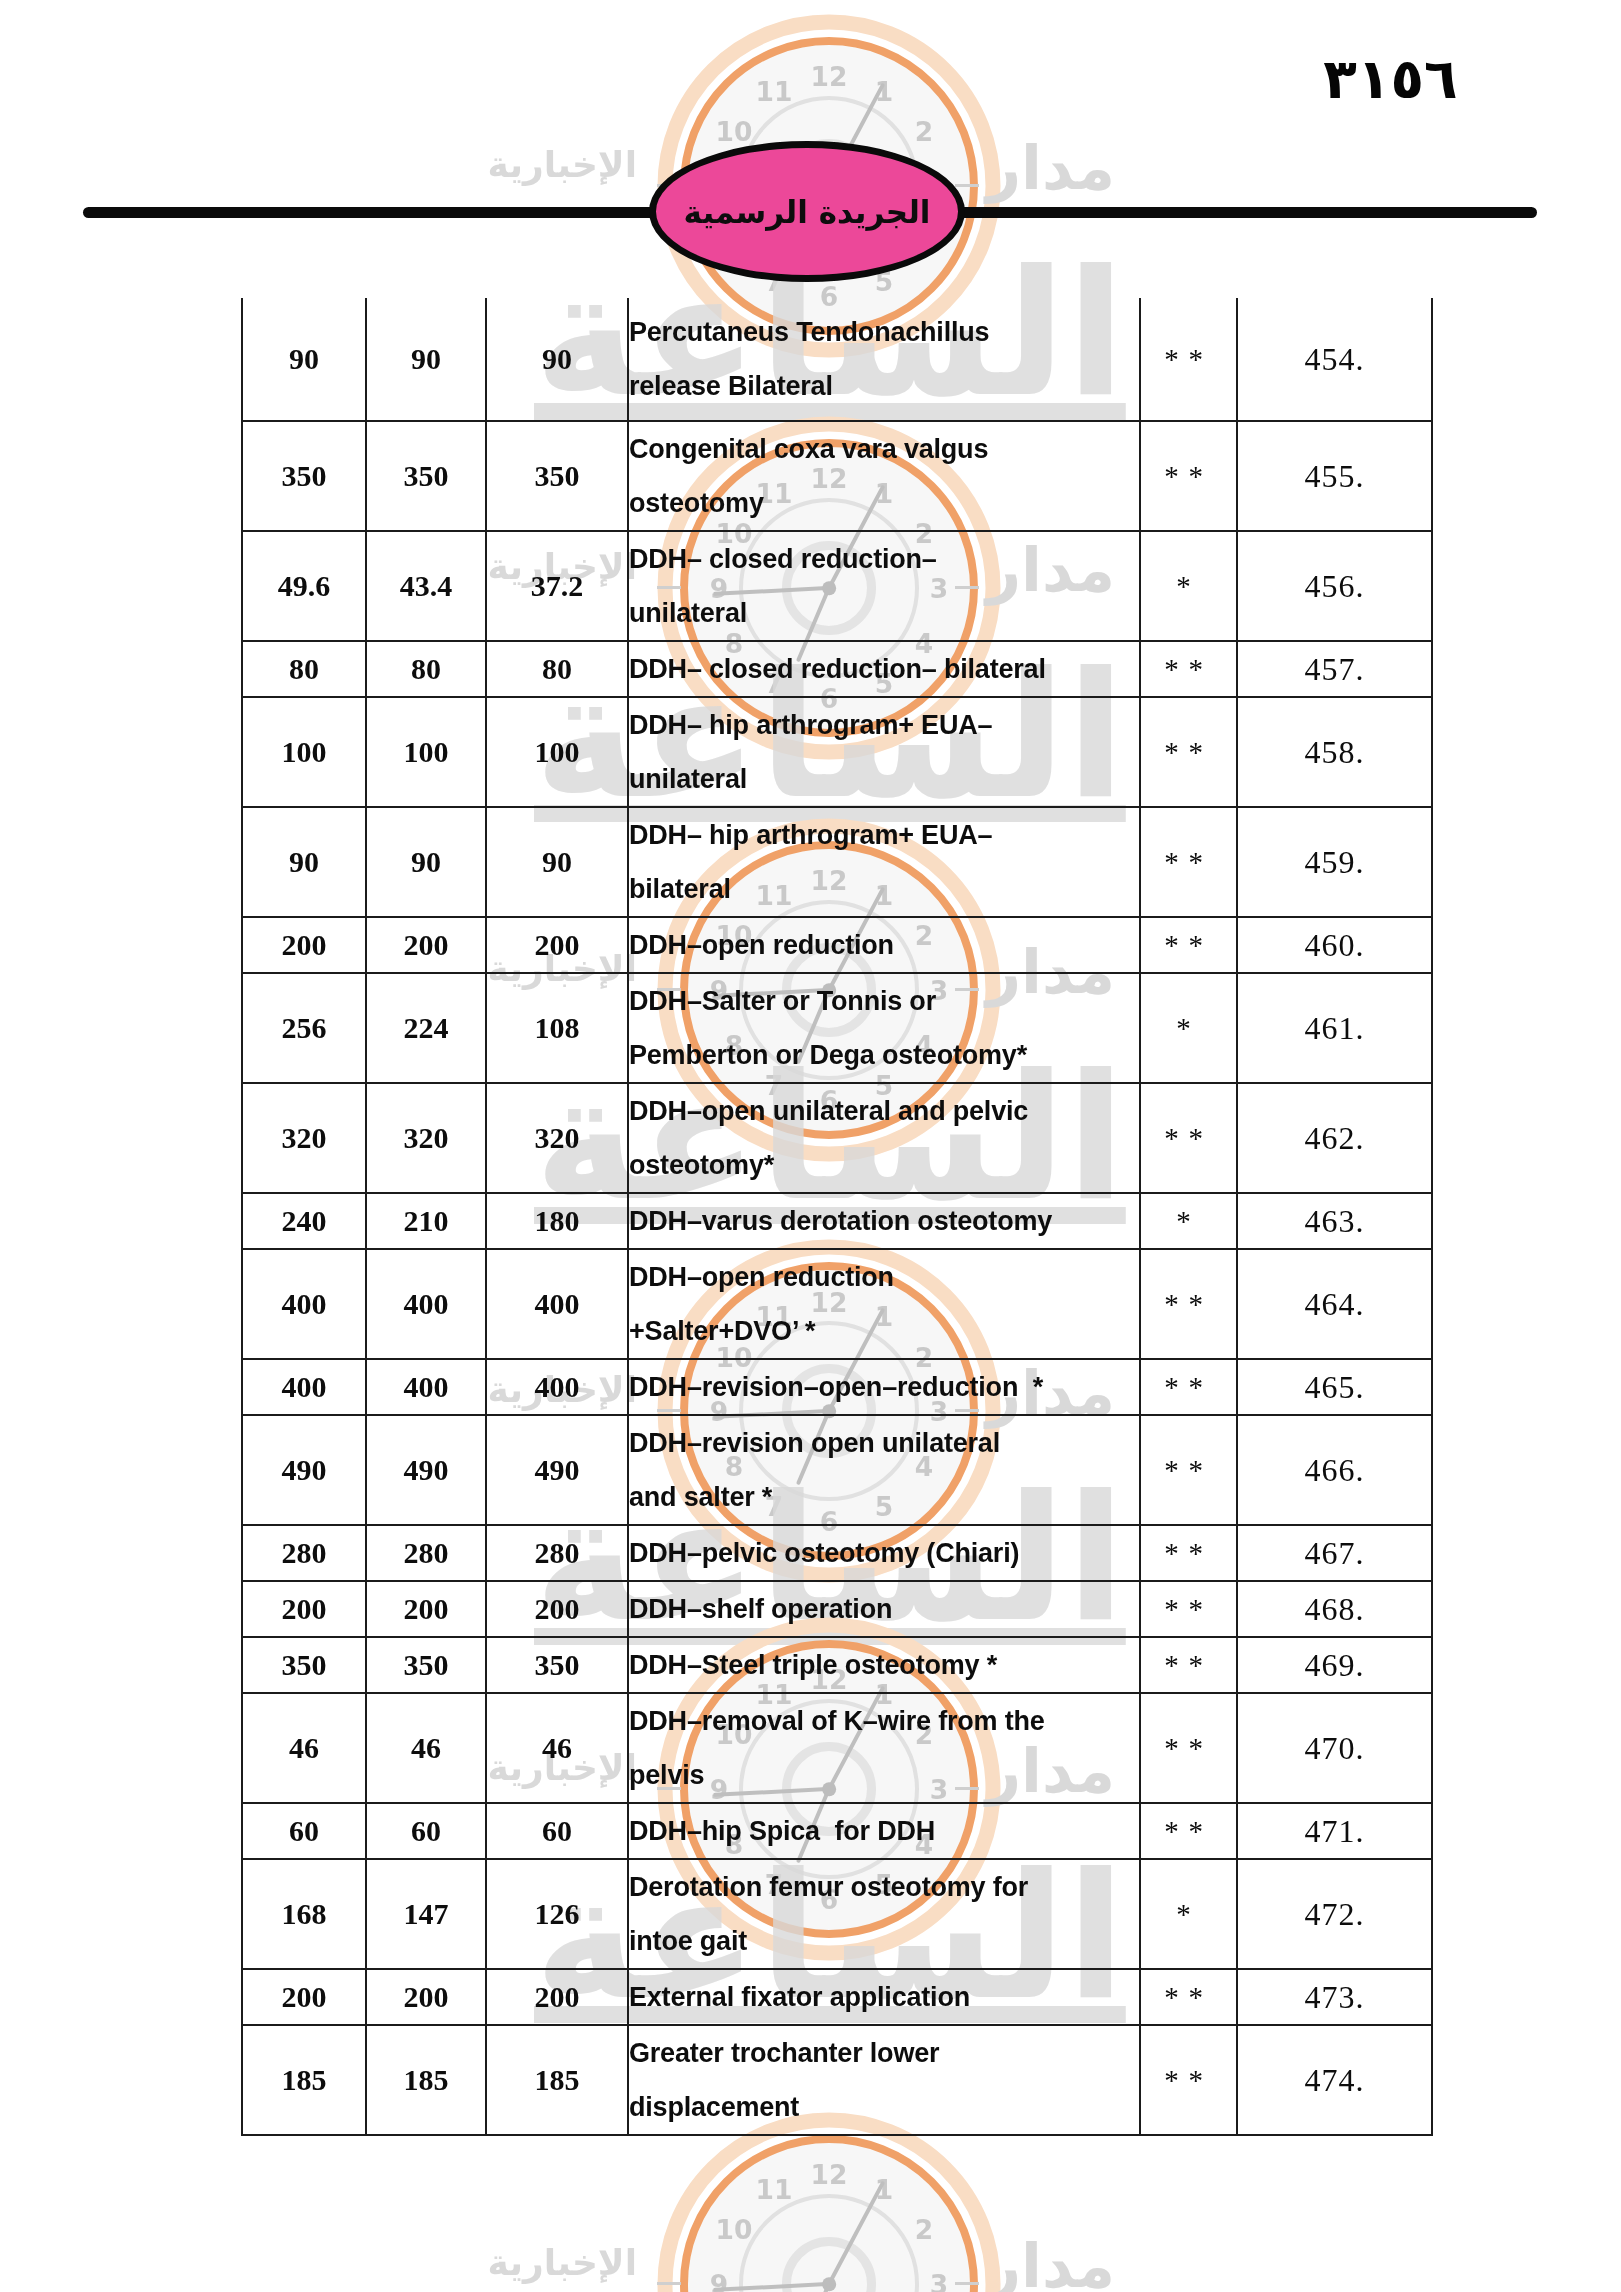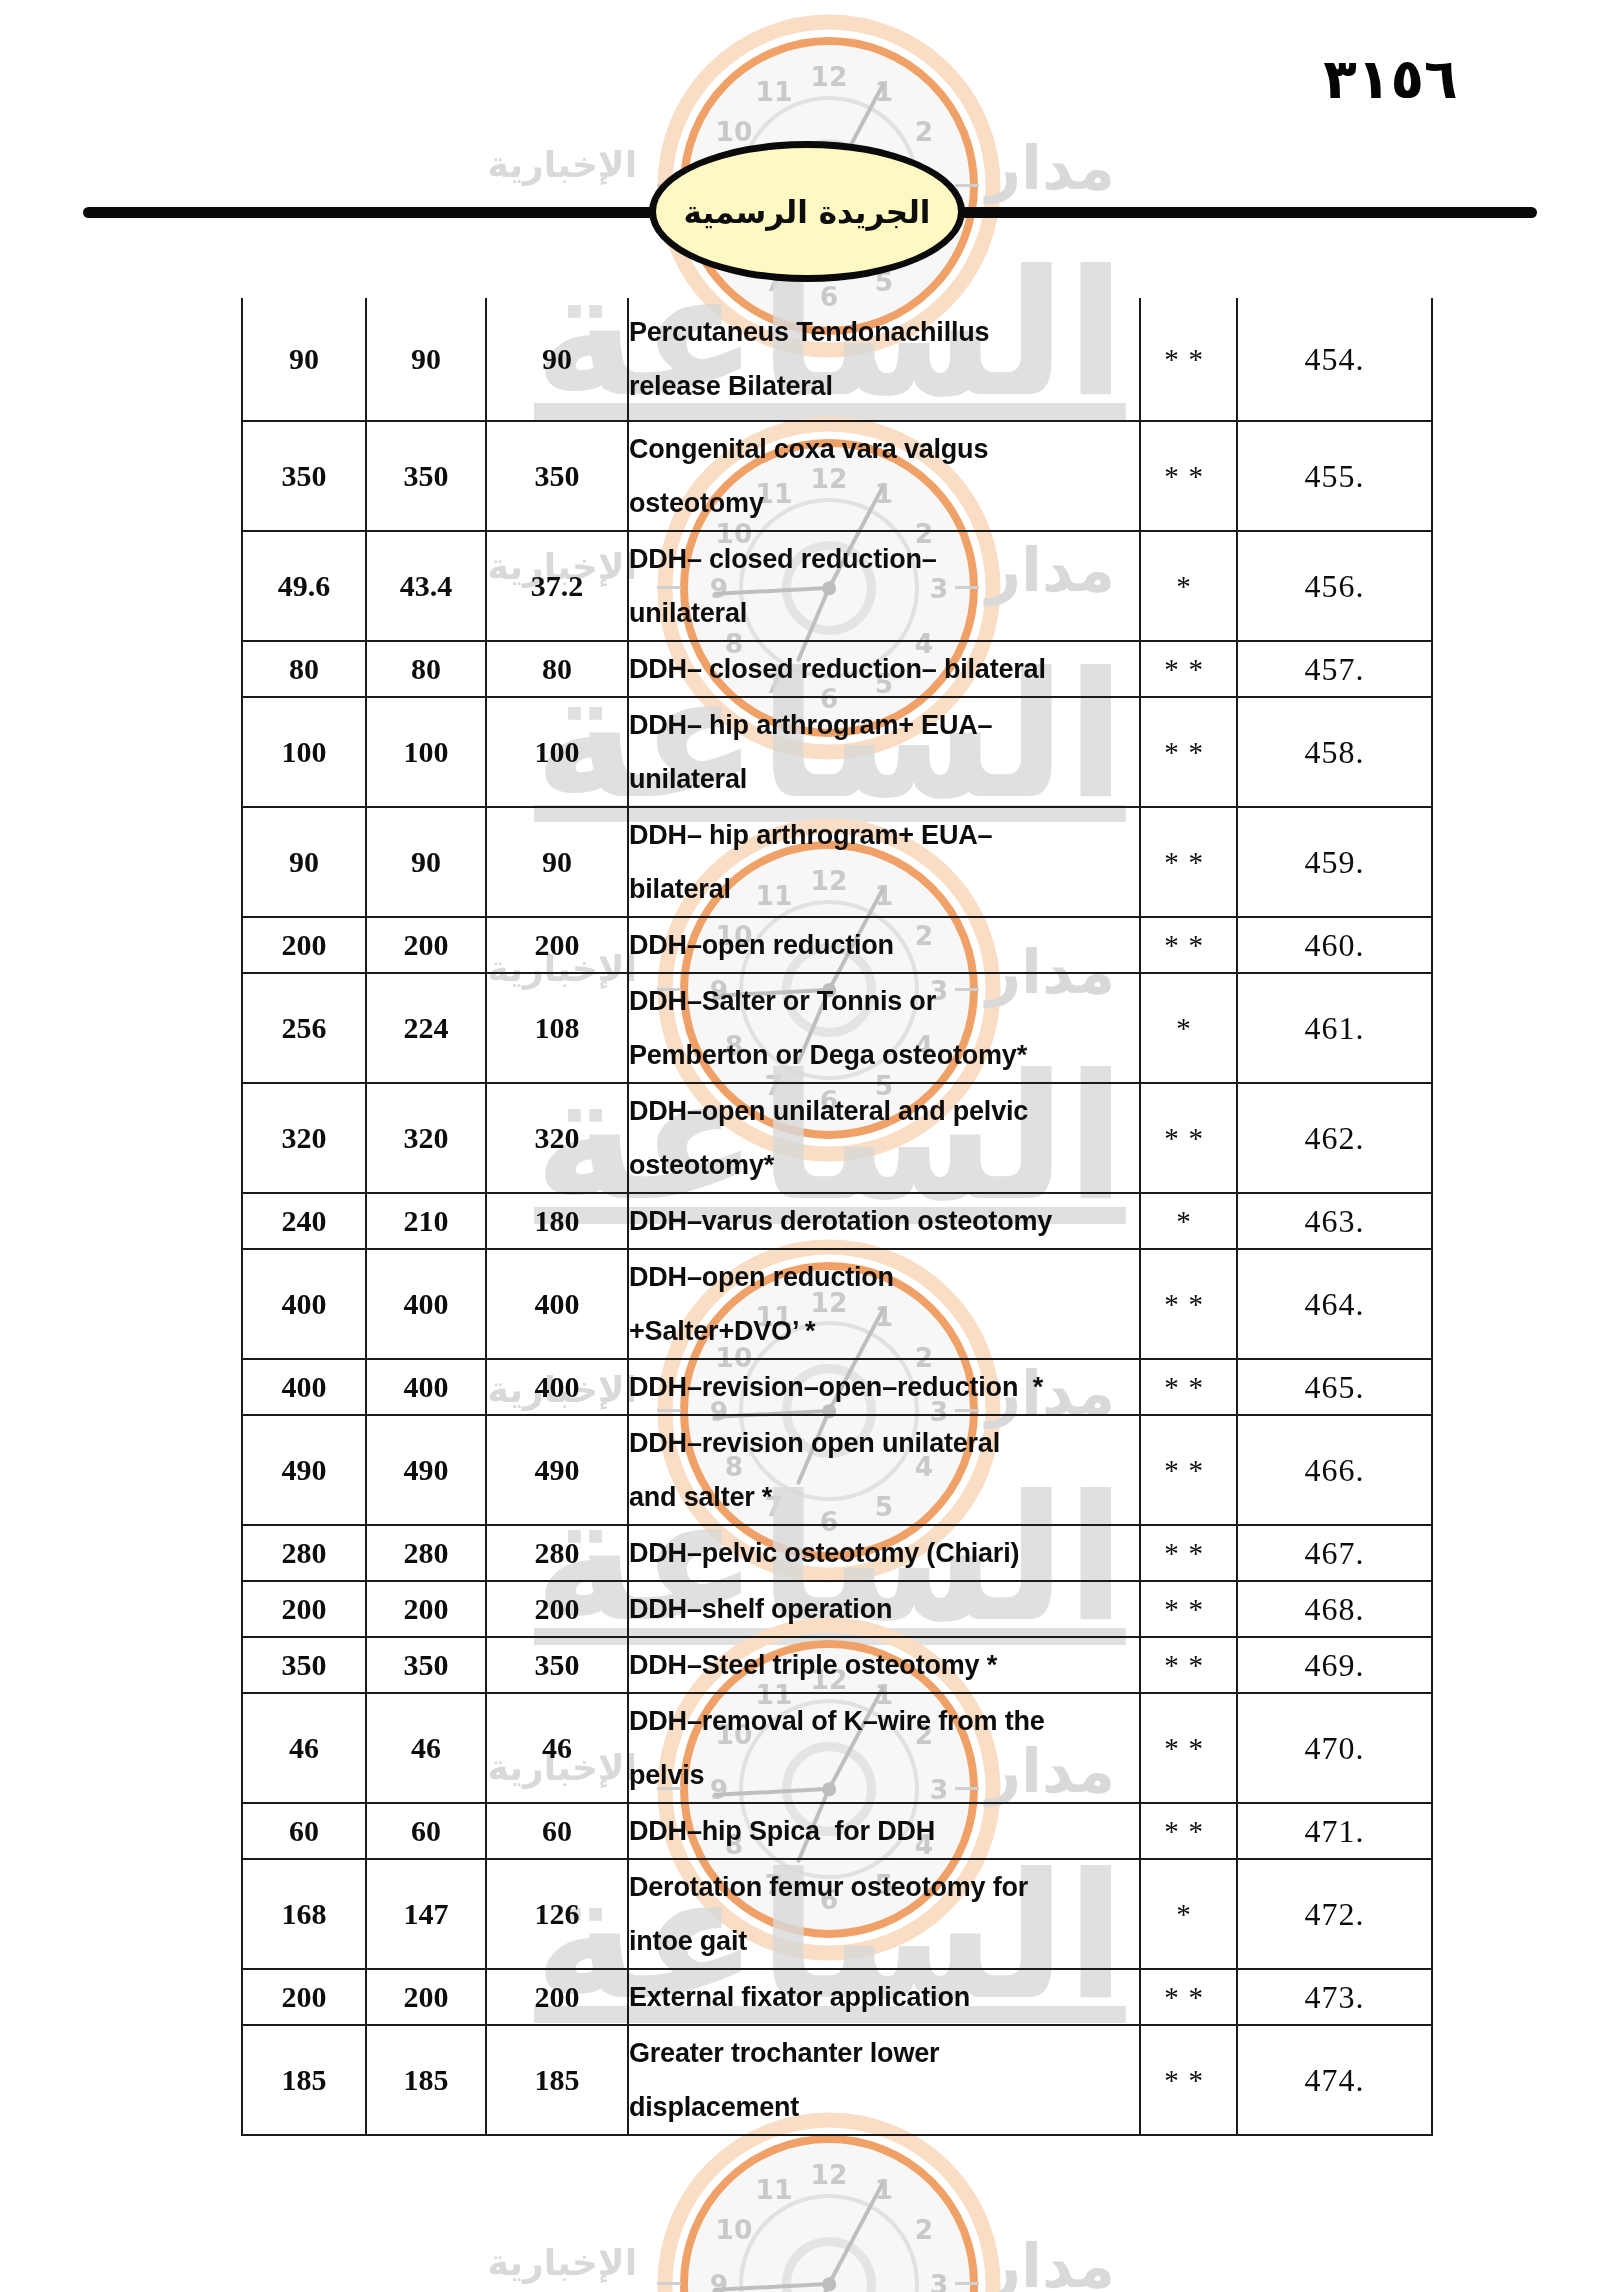--- a/index.html
+++ b/index.html
@@ -27,21 +27,21 @@
   .wm-right { left:986px; font-size:61px; }
   .wm-big   { left:534px; font-size:174px; opacity:.8;text-decoration:underline; }
 
   
   .page-number { position:absolute; left:1306px; top:47px; width:169px; z-index:3;
                  text-align:center; font-family:"DejaVu Sans", sans-serif;
                  font-weight:bold; font-size:55px; color:#050505; }
   .header-rule { position:absolute; left:83px; top:207px; width:1454px; height:10.8px;
                  background:#0a0a0a; border-radius:5.9px; z-index:3; }
   .header-ellipse { position:absolute; left:649px; top:141px; width:316px; height:141px;
-                 background:#fef9c3; border:7.8px solid #0a0a0a; border-radius:50%;
+                 background:#ec4899; border:7.8px solid #0a0a0a; border-radius:50%;
                  z-index:4; box-sizing:border-box;
                  display:flex; align-items:center; justify-content:center; }
   .header-ellipse span { font-family:"DejaVu Sans", sans-serif; font-weight:bold;
                  font-size:31px; color:#0d0d0d; direction:rtl; }
 
   
   table.fees { position:absolute; left:241px; top:298px; width:1190px; z-index:2;
                border-collapse:collapse; table-layout:fixed; }
   table.fees td { border:2px solid #1b1b1b; background:transparent; padding:0;
                vertical-align:middle; color:#0d0d0d; }

